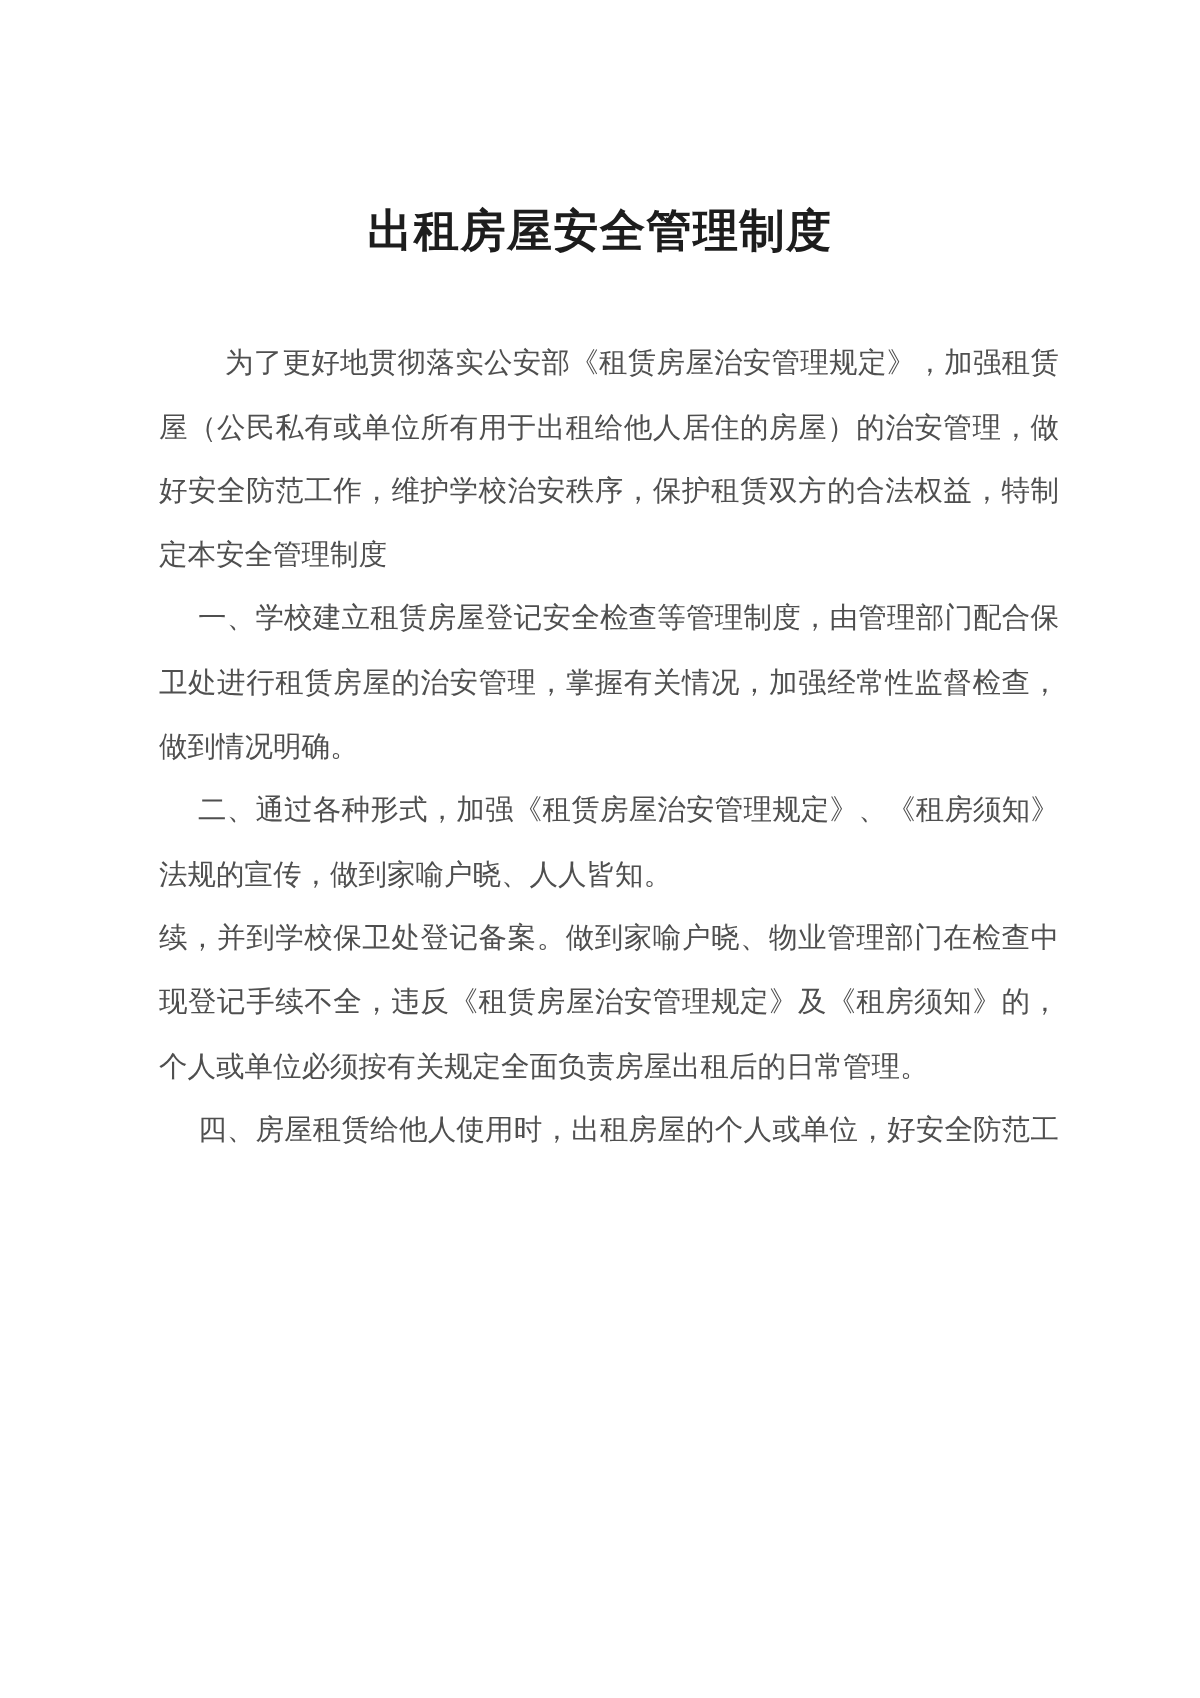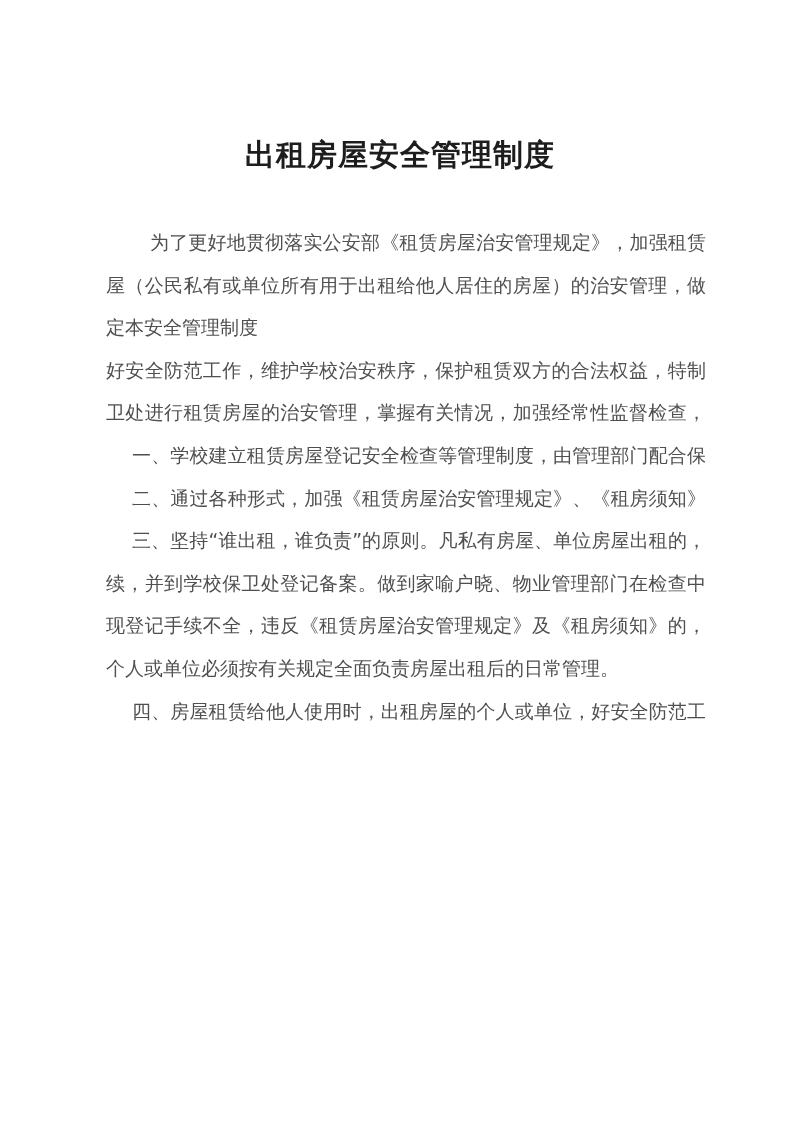--- a/index.html
+++ b/index.html
@@ -56,32 +56,33 @@
 </style>
 </head>
 <body>
 
 <div class="page">
   <h1 class="doc-title">出租房屋安全管理制度</h1>
   <div class="doc-body" id="doc-body">
       <div class="paragraph">
         <div class="ln fill" style="padding-left: 44px;">为了更好地贯彻落实公安部《租赁房屋治安管理规定》，加强租赁房</div>
         <div class="ln fill">屋（公民私有或单位所有用于出租给他人居住的房屋）的治安管理，做</div>
+        <div class="ln fill">好安全防范工作，维护学校治安秩序，保护租赁双方的合法权益，特制</div>
         <div class="ln">定本安全管理制度</div>
-        <div class="ln fill">好安全防范工作，维护学校治安秩序，保护租赁双方的合法权益，特制</div>
       </div>
       <div class="paragraph">
+        <div class="ln fill" style="padding-left: 26px;">一、学校建立租赁房屋登记安全检查等管理制度，由管理部门配合保</div>
         <div class="ln fill">卫处进行租赁房屋的治安管理，掌握有关情况，加强经常性监督检查，</div>
-        <div class="ln fill" style="padding-left: 26px;">一、学校建立租赁房屋登记安全检查等管理制度，由管理部门配合保</div>
+        <div class="ln">做到情况明确。</div>
       </div>
       <div class="paragraph">
         <div class="ln fill" style="padding-left: 26px;">二、通过各种形式，加强《租赁房屋治安管理规定》、《租房须知》等</div>
+        <div class="ln">法规的宣传，做到家喻户晓、人人皆知。</div>
       </div>
       <div class="paragraph">
-        <div class="ln fill" style="padding-left: 26px;">三、坚持“谁出租，谁负责”的原则。凡私有房屋、单位房屋出租的，</div>
         <div class="ln fill">续，并到学校保卫处登记备案。做到家喻户晓、物业管理部门在检查中发</div>
         <div class="ln fill">现登记手续不全，违反《租赁房屋治安管理规定》及《租房须知》的，</div>
         <div class="ln">个人或单位必须按有关规定全面负责房屋出租后的日常管理。</div>
       </div>
       <div class="paragraph">
         <div class="ln fill" style="padding-left: 26px;">四、房屋租赁给他人使用时，出租房屋的个人或单位，好安全防范工作</div>
       </div>
     </div>
 </div>
 

